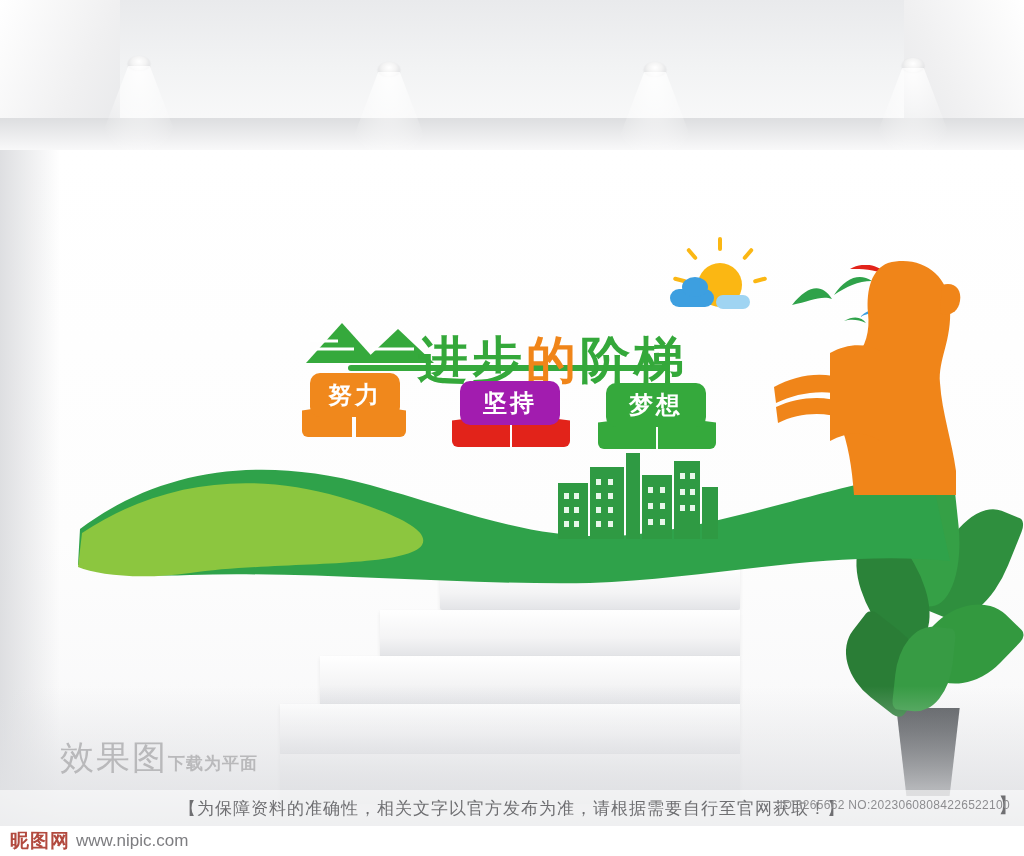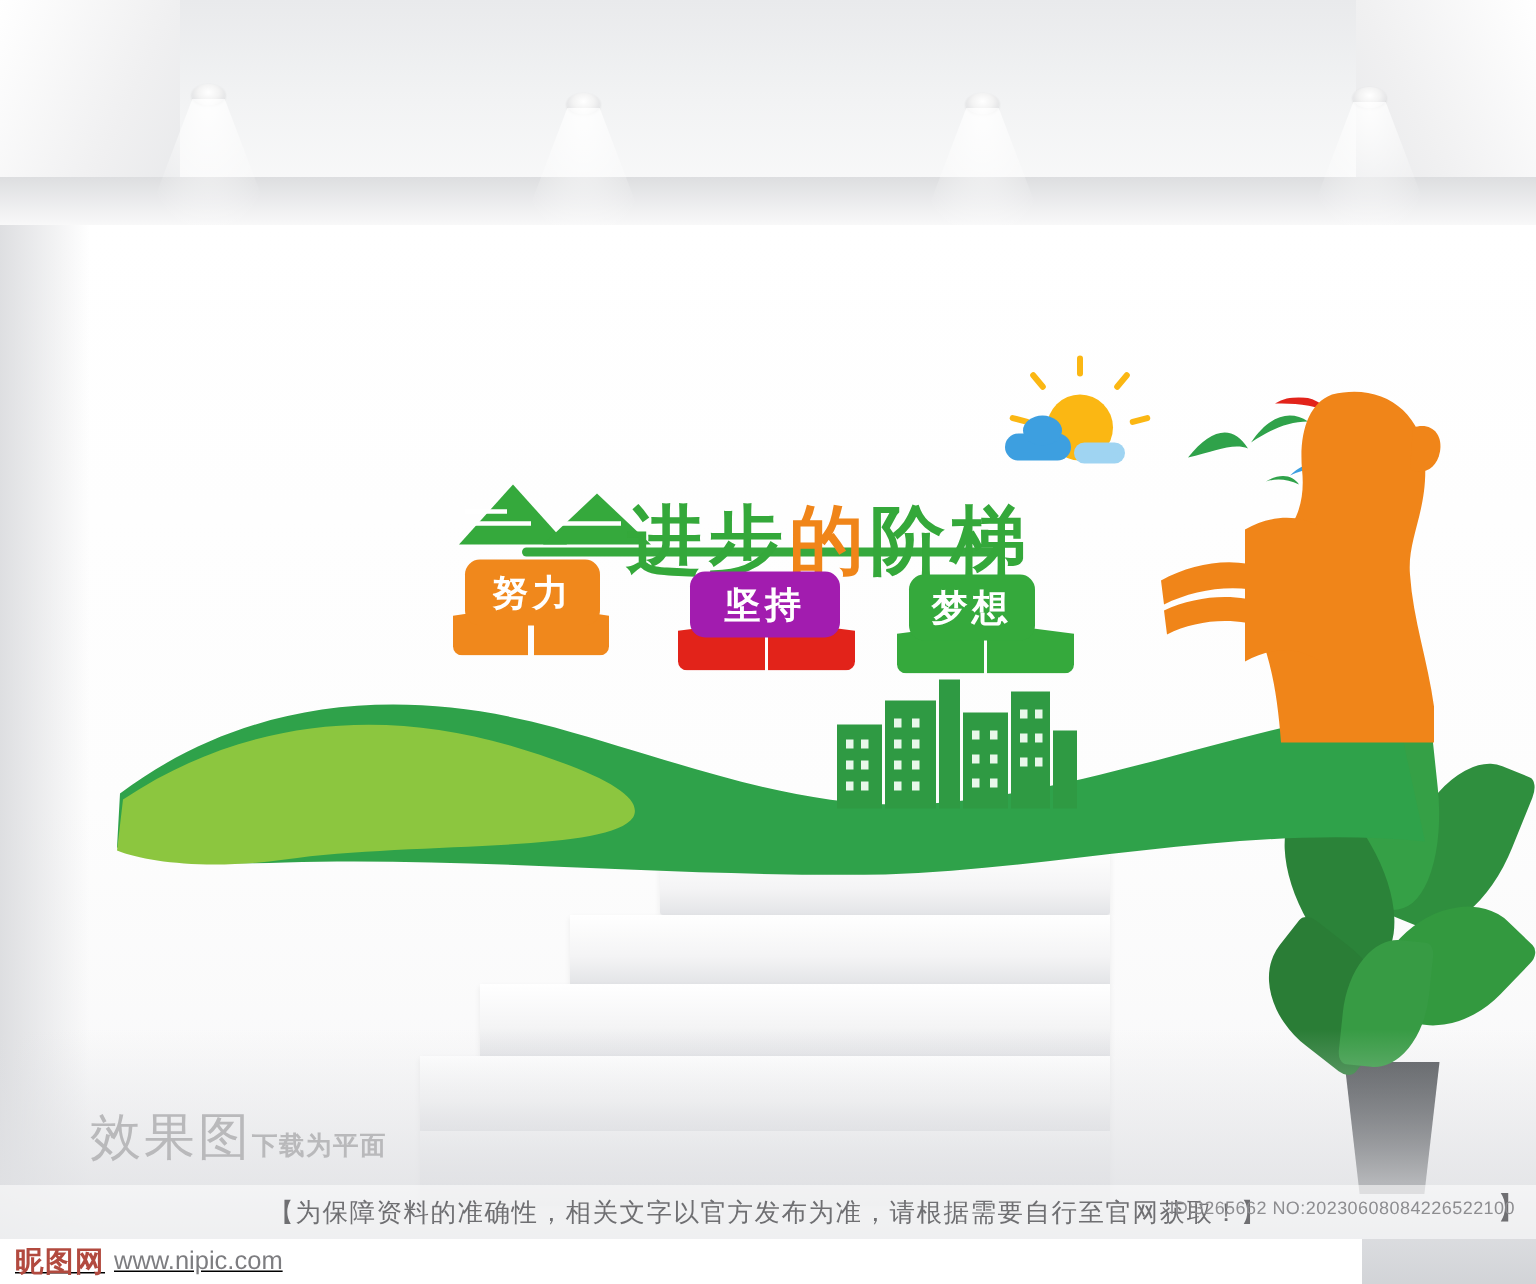--- a/index.html
+++ b/index.html
@@ -112,22 +112,22 @@
   
   .reader{position:absolute;left:700px;top:10px;width:200px;height:250px;}
 
   
   .effect-label{position:absolute;left:60px;top:735px;white-space:nowrap;}
   .effect-big{font-size:34px;color:#b9b9bb;letter-spacing:2px;}
   .effect-small{font-size:17px;color:#b9b9bb;letter-spacing:1px;font-weight:bold;}
   .notice-bar{position:absolute;left:0;top:790px;width:1024px;height:36px;
     background:rgba(255,255,255,.55);display:flex;align-items:center;}
   .notice-text{width:100%;text-align:center;color:#6f6f72;font-size:17px;letter-spacing:1px;}
-  .bottom-bar{position:absolute;left:0;top:826px;width:908px;height:30px;background:#ffffff;
-    display:flex;align-items:center;text-decoration:underline;}
+  .bottom-bar{position:absolute;left:0;top:826px;width:1024px;height:30px;background:#ffffff;
+    display:flex;align-items:center;}
   .brand{color:#b24a3f;font-size:19px;font-weight:bold;margin-left:10px;letter-spacing:1px;}
   .brand-url{color:#7d7d80;font-size:17px;margin-left:6px;}
   .id-text{position:absolute;right:14px;top:798px;color:#8d8d90;font-size:12px;letter-spacing:.3px;}
   .corner-mark{position:absolute;right:6px;top:792px;color:#6f6f72;font-size:20px;}
 </style>
 </head>
 <body>
 
 <div id="stage">
 
@@ -256,21 +256,21 @@
       <div class="openbook" style="left:382px;top:168px;color:#e2231a;width:118px;">
         <div class="ob-l" style="width:58px;"></div>
           <div class="ob-r" style="width:58px;"></div>
       </div>
       <div class="pill pill-red" style="left:390px;top:136px;width:100px;">坚持</div>
 
       <div class="openbook" style="left:528px;top:170px;color:#35a93c;width:118px;">
         <div class="ob-l" style="width:58px;"></div>
           <div class="ob-r" style="width:58px;"></div>
       </div>
-      <div class="pill pill-green" style="left:536px;top:138px;width:84px;">梦想</div>
+      <div class="pill pill-green" style="left:536px;top:138px;width:100px;">梦想</div>
     </div>
 
     <svg class="reader" viewBox="0 0 200 250">
       <path d="M118,8 C150,0 178,18 180,52 C182,86 168,104 170,128 C172,158 182,186 186,216 L186,240 L84,240 C82,212 78,188 70,168 C60,142 68,120 84,104 C96,92 100,76 98,58 C96,34 102,14 118,8 Z" fill="#f08519"></path>
       <path d="M172,30 C184,26 192,34 190,46 C188,58 178,62 170,58 Z" fill="#f08519"></path>
       <path d="M4,132 C26,120 52,116 74,124 L74,140 C52,134 26,138 6,148 Z" fill="#f08519"></path>
       <path d="M6,152 C28,142 54,140 74,148 L74,164 C54,156 28,158 8,168 Z" fill="#f08519"></path>
       <path d="M60,98 C78,88 96,88 110,96 L110,186 C96,176 78,176 60,186 Z" fill="#f08519"></path>
     </svg>
   </div>

